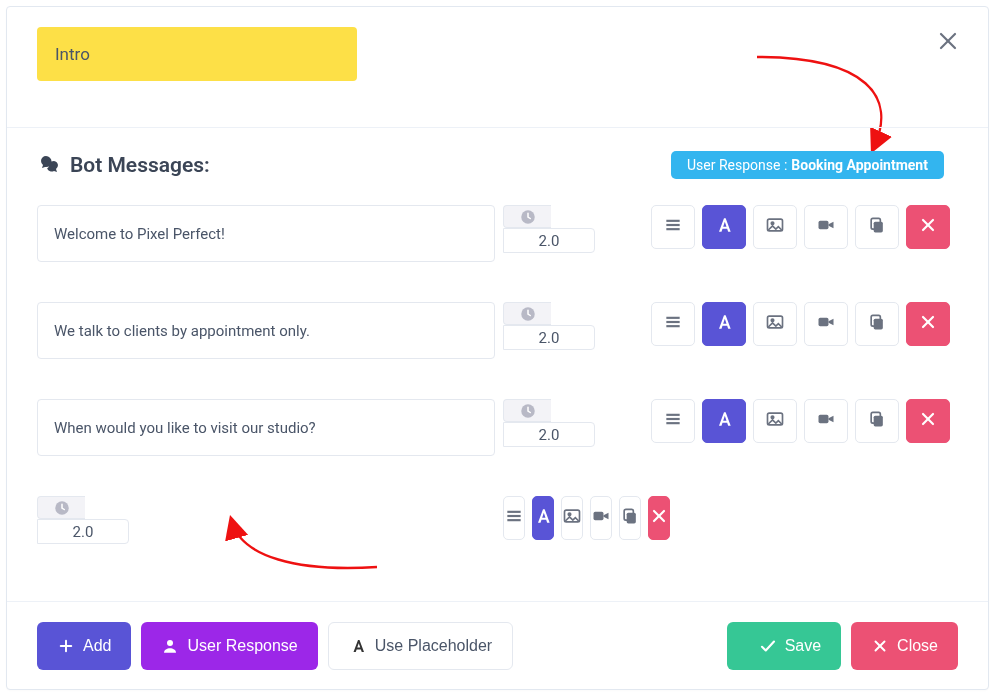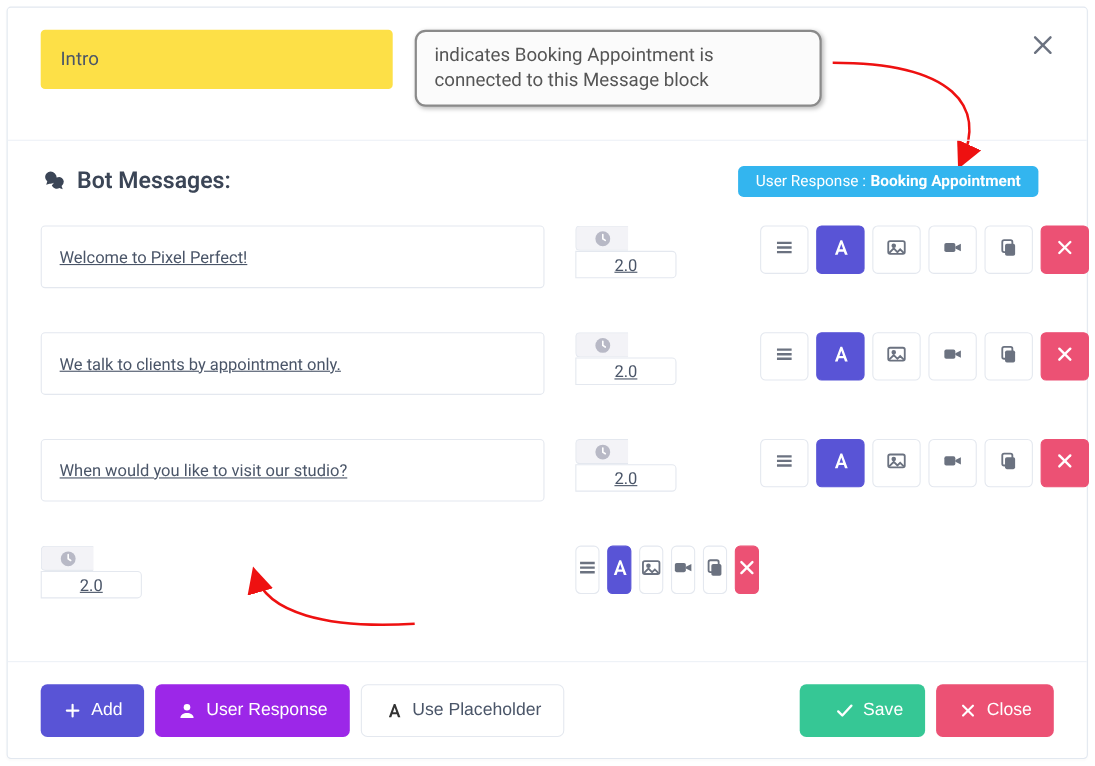--- a/index.html
+++ b/index.html
@@ -107,24 +107,23 @@
 
   
   .rows {
     position: absolute;
     left: 30px; top: 198px;
     width: 928px;
   }
   .row {
     display: grid;
     grid-template-columns: 458px 140px 1fr;
-    gap: 28px;
+    gap: 8px;
     margin-bottom: 40px;
     align-items: start;
-    text-decoration: underline;
   }
   .msg-input {
     height: 57px;
     border: 1px solid #e4e8ef;
     border-radius: 4px;
     padding: 0 16px;
     font-size: 15px;
     color: #4a5568;
     background: #fff;
   }
@@ -211,21 +210,20 @@
     <span>
       <svg viewBox="0 0 24 24" fill="none" stroke="currentColor" stroke-width="2.2" stroke-linecap="round">
           <line x1="5" y1="5" x2="19" y2="19"></line>
           <line x1="19" y1="5" x2="5" y2="19"></line>
         </svg>
     </span>
   </div>
 
   <input class="title-field" value="Intro" style="">
 
-  <div class="callout" style="left:370px; top:20px; width:370px;">indicates Booking Appointment is connected to this Message block</div>
 
   <svg class="arrows-svg">
     <defs>
       <marker id="ah" markerWidth="10" markerHeight="10" refX="7" refY="5" orient="auto">
         <path d="M0,0 L10,5 L0,10 Z" fill="#e11"></path>
       </marker>
     </defs>
 
     <path d="M 750 50 C 860 50, 890 90, 867 140" stroke="#e11" stroke-width="2.4" fill="none" marker-end="url(#ah)"></path>
 

